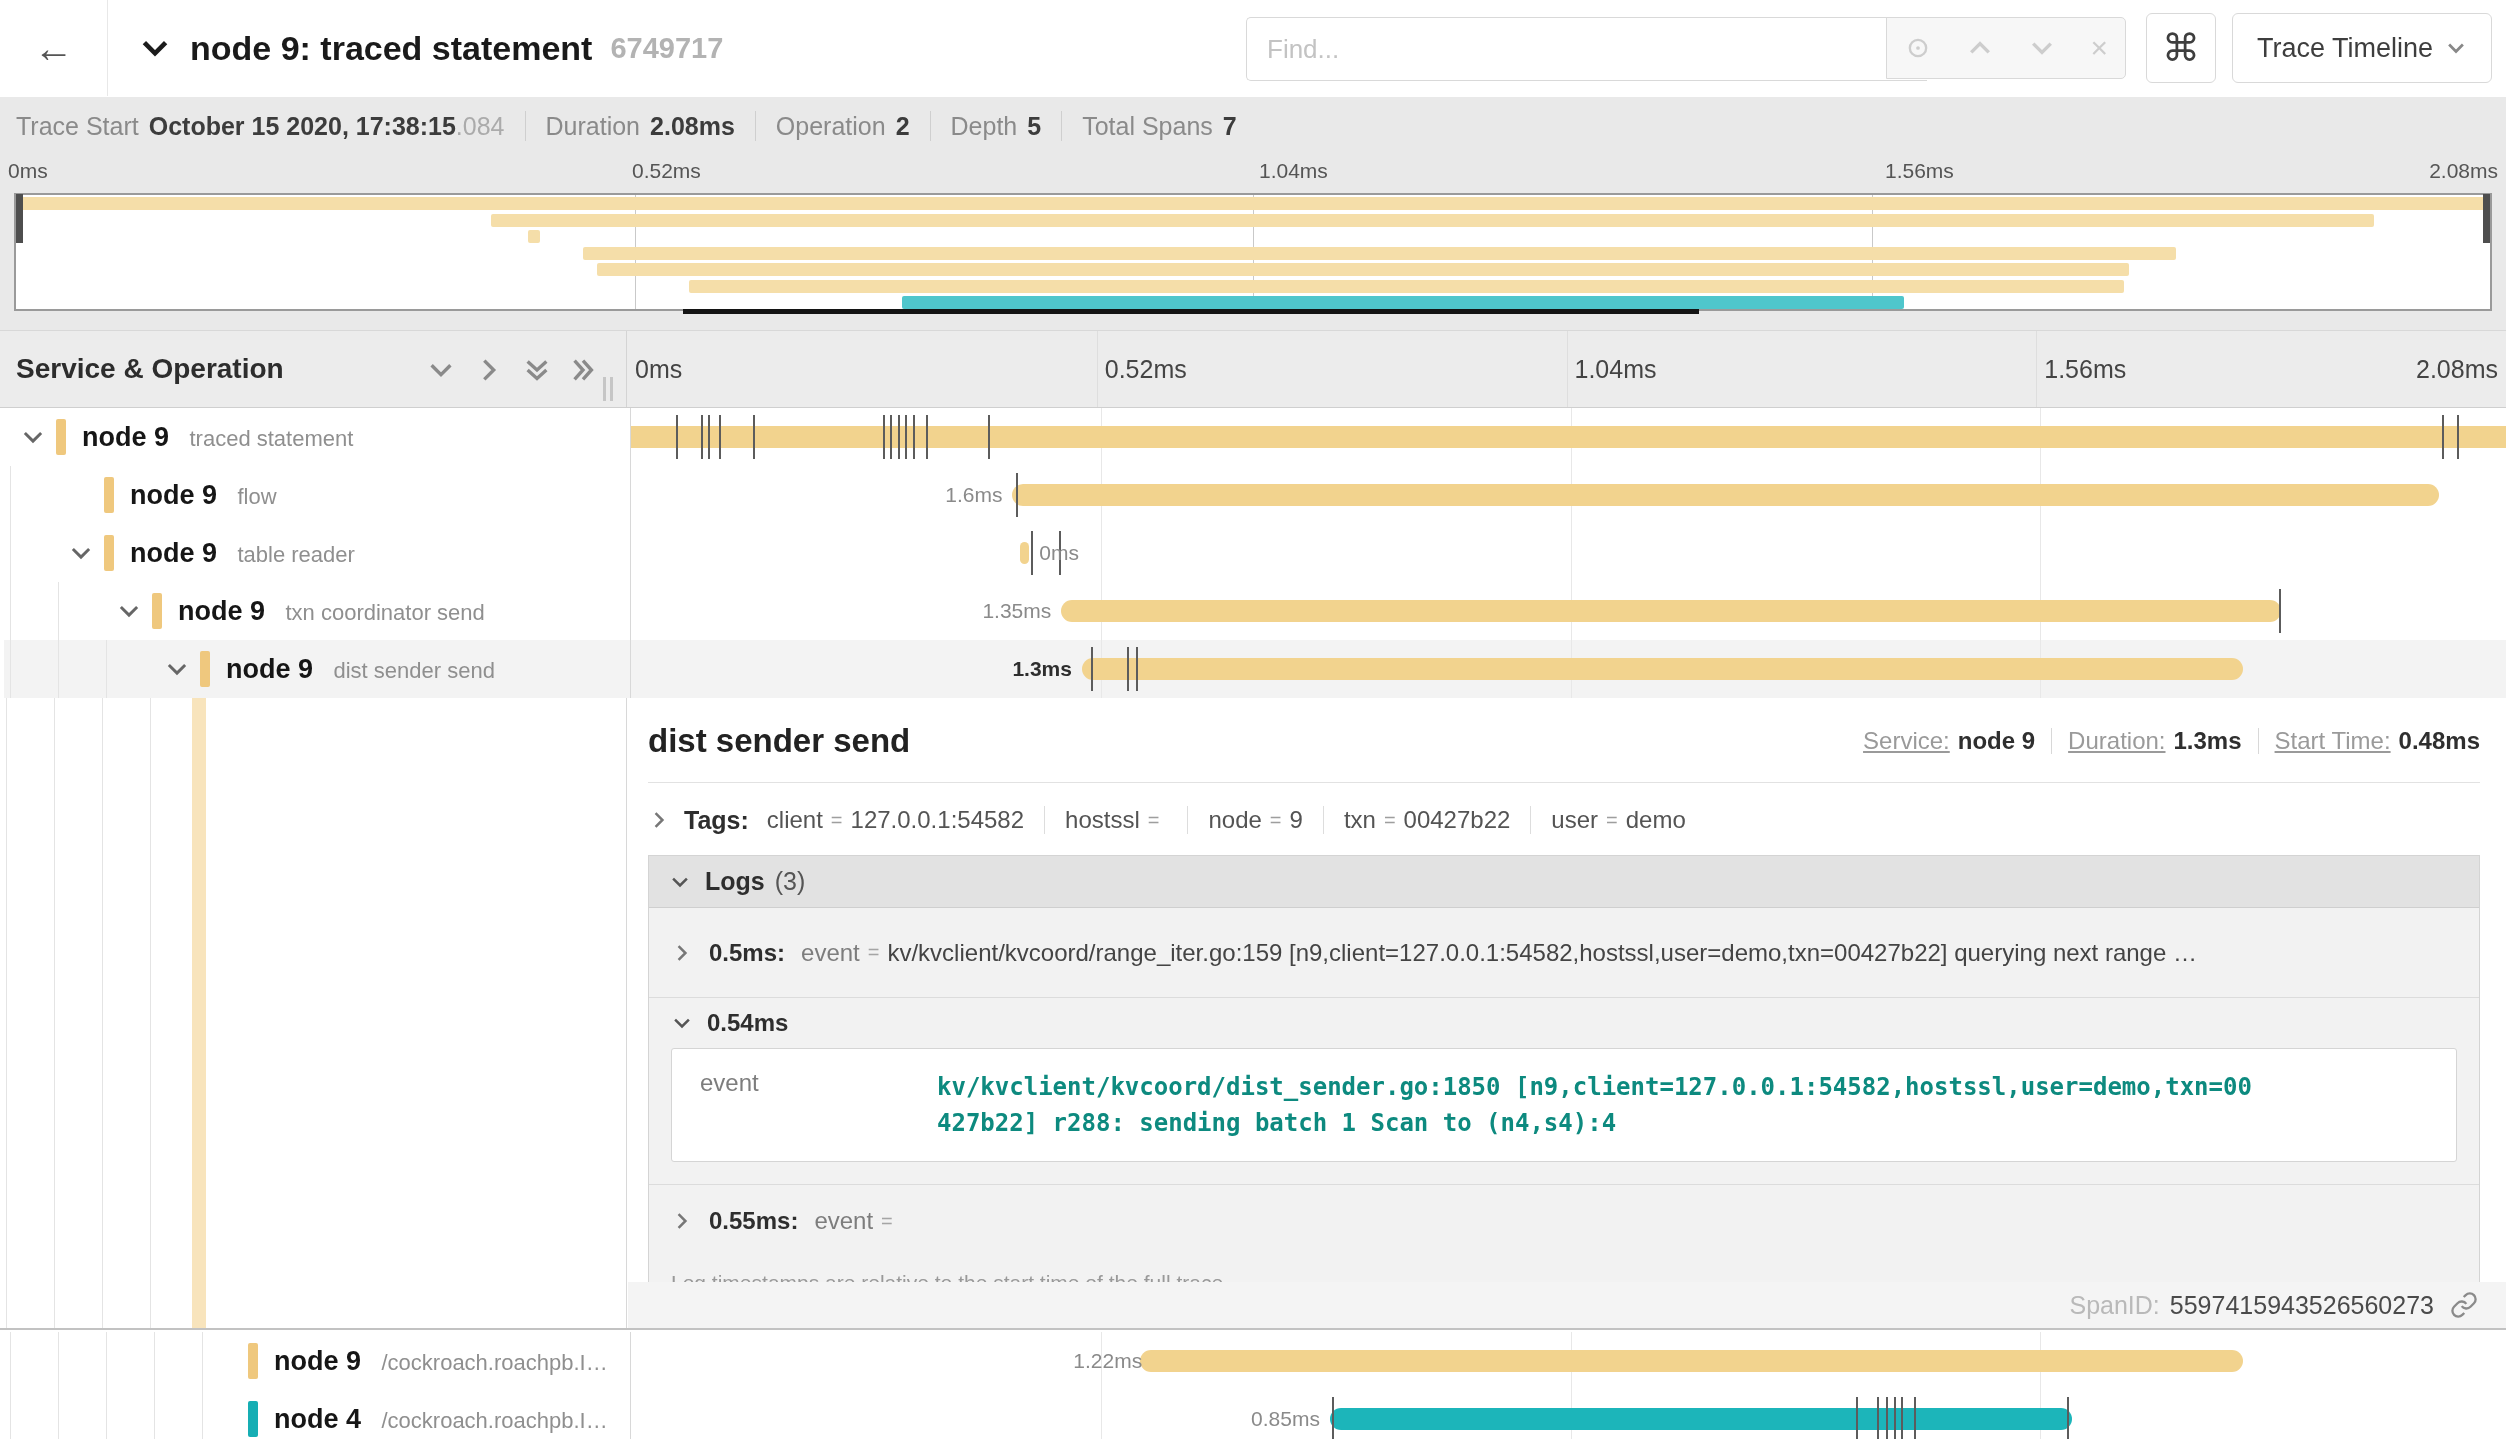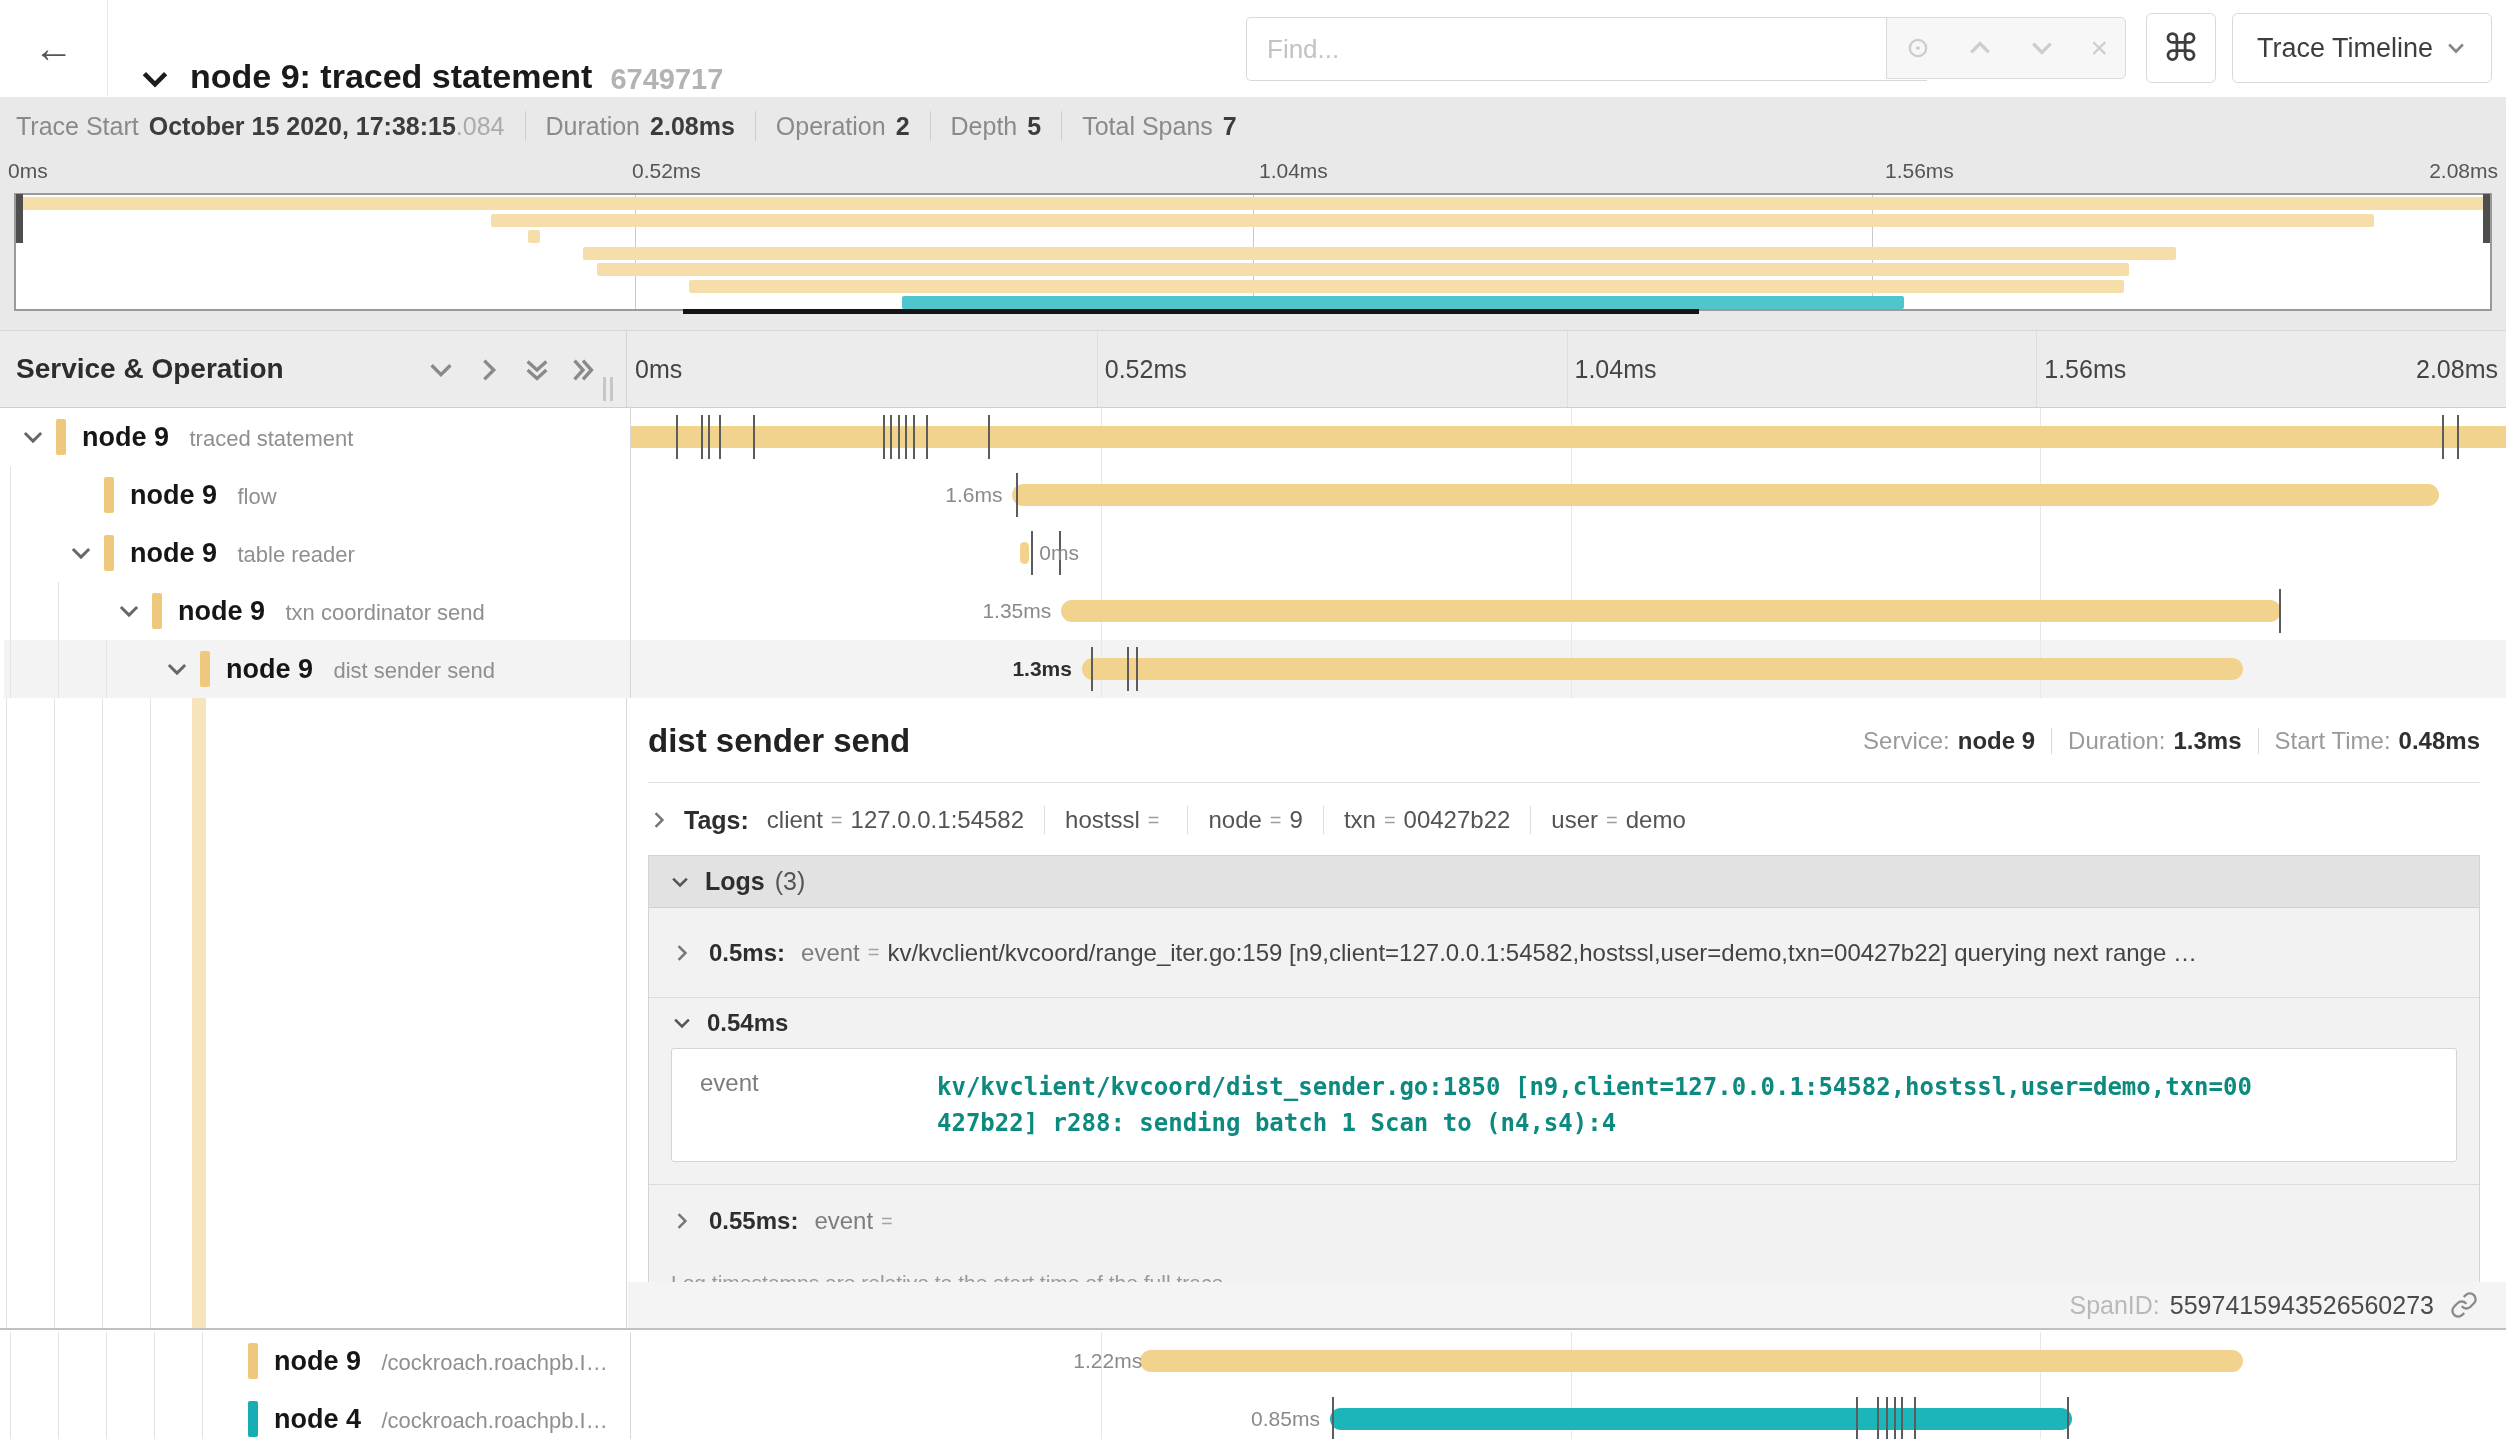--- a/index.html
+++ b/index.html
@@ -5,21 +5,21 @@
   html,body{margin:0;padding:0;}
   body{width:2506px;height:1439px;overflow:hidden;background:#fff;
        font-family:"Liberation Sans",sans-serif;color:#333;}
   .app{position:relative;width:2506px;height:1439px;}
   i,b,span,div,h1{box-sizing:border-box;}
 
   
   .top{position:absolute;left:0;top:0;width:2506px;height:97px;background:#fff;border-bottom:1px solid #e4e4e4;}
   .back{position:absolute;left:0;top:0;width:108px;height:96px;border:none;background:#fff;border-right:1px solid #e8e8e8;
         font-size:40px;color:#555;cursor:pointer;}
-  .title-wrap{position:absolute;left:138px;top:0;height:96px;display:flex;align-items:flex-end;gap:18px;}
+  .title-wrap{position:absolute;left:138px;top:0;height:96px;display:flex;align-items:center;gap:18px;}
   .tchev{display:flex;align-items:center;color:#1c1c1c;}
   .title-wrap h1{font-size:34px;margin:0;color:#1a1a1a;font-weight:bold;white-space:nowrap;}
   .tid{font-size:29px;color:#b3b3b3;font-weight:bold;}
   .find{position:absolute;left:1246px;top:17px;width:640px;height:62px;border:1px solid #d9d9d9;border-right:none;
         border-radius:5px 0 0 5px;font-size:26px;padding:0 20px;color:#444;outline:none;font-family:"Liberation Sans",sans-serif;}
   .find::placeholder{color:#c3c3c3;}
   .find-tools{position:absolute;left:1886px;top:17px;width:240px;height:62px;background:#f7f7f7;border:1px solid #d9d9d9;
         border-radius:0 5px 5px 0;display:flex;align-items:center;justify-content:space-around;color:#cdcdcd;}
   .find-tools .ic{display:flex;align-items:center;font-size:30px;color:#cdcdcd;}
   .kbd{position:absolute;left:2146px;top:13px;width:70px;height:70px;border:1px solid #d9d9d9;border-radius:6px;background:#fff;
@@ -75,21 +75,21 @@
   .row.sel .dur{color:#2e2e2e;font-weight:bold;}
 
   
   .detail{position:absolute;left:0;top:698px;width:2506px;height:632px;background:#fff;border-bottom:2px solid #c2c2c2;}
   .d-left{position:absolute;left:0;top:0;width:627px;height:100%;border-right:1px solid #d8d8d8;}
   .accent{position:absolute;left:192px;top:0;bottom:0;width:14px;background:#f2ce85;opacity:.55;}
   .d-body{position:absolute;left:648px;right:26px;top:0;height:100%;}
   .d-head{display:flex;justify-content:space-between;align-items:center;padding-top:24px;}
   .d-title{font-size:33px;font-weight:bold;color:#222;margin:0;}
   .d-meta{display:flex;align-items:center;font-size:24px;}
-  .d-meta .lab{color:#9a9a9a;margin-right:8px;}
+  .d-meta .lab{color:#9a9a9a;margin-right:8px;text-decoration:underline;}
   .d-meta .val{color:#2f2f2f;font-weight:bold;}
   .d-meta .vsep{height:26px;margin:0 16px;background:#d8d8d8;}
   .d-div{border:none;border-top:1px solid #e2e2e2;margin:22px 0 0 0;}
   .tags-row{display:flex;align-items:center;margin-top:14px;height:46px;font-size:24px;color:#545454;cursor:pointer;}
   .tags-row .chev{color:#777;margin-right:14px;display:flex;}
   .tags-label{font-weight:bold;color:#2e2e2e;margin-right:18px;font-size:25px;}
   .tagitem{display:flex;align-items:center;white-space:nowrap;}
   .tagitem .eq{color:#9e9e9e;font-size:20px;margin:0 8px;}
   .tags-row .tsep{width:1px;height:28px;background:#ddd;margin:0 20px;}
   .logs{margin-top:12px;border:1px solid #d4d4d4;background:#f2f2f2;}

